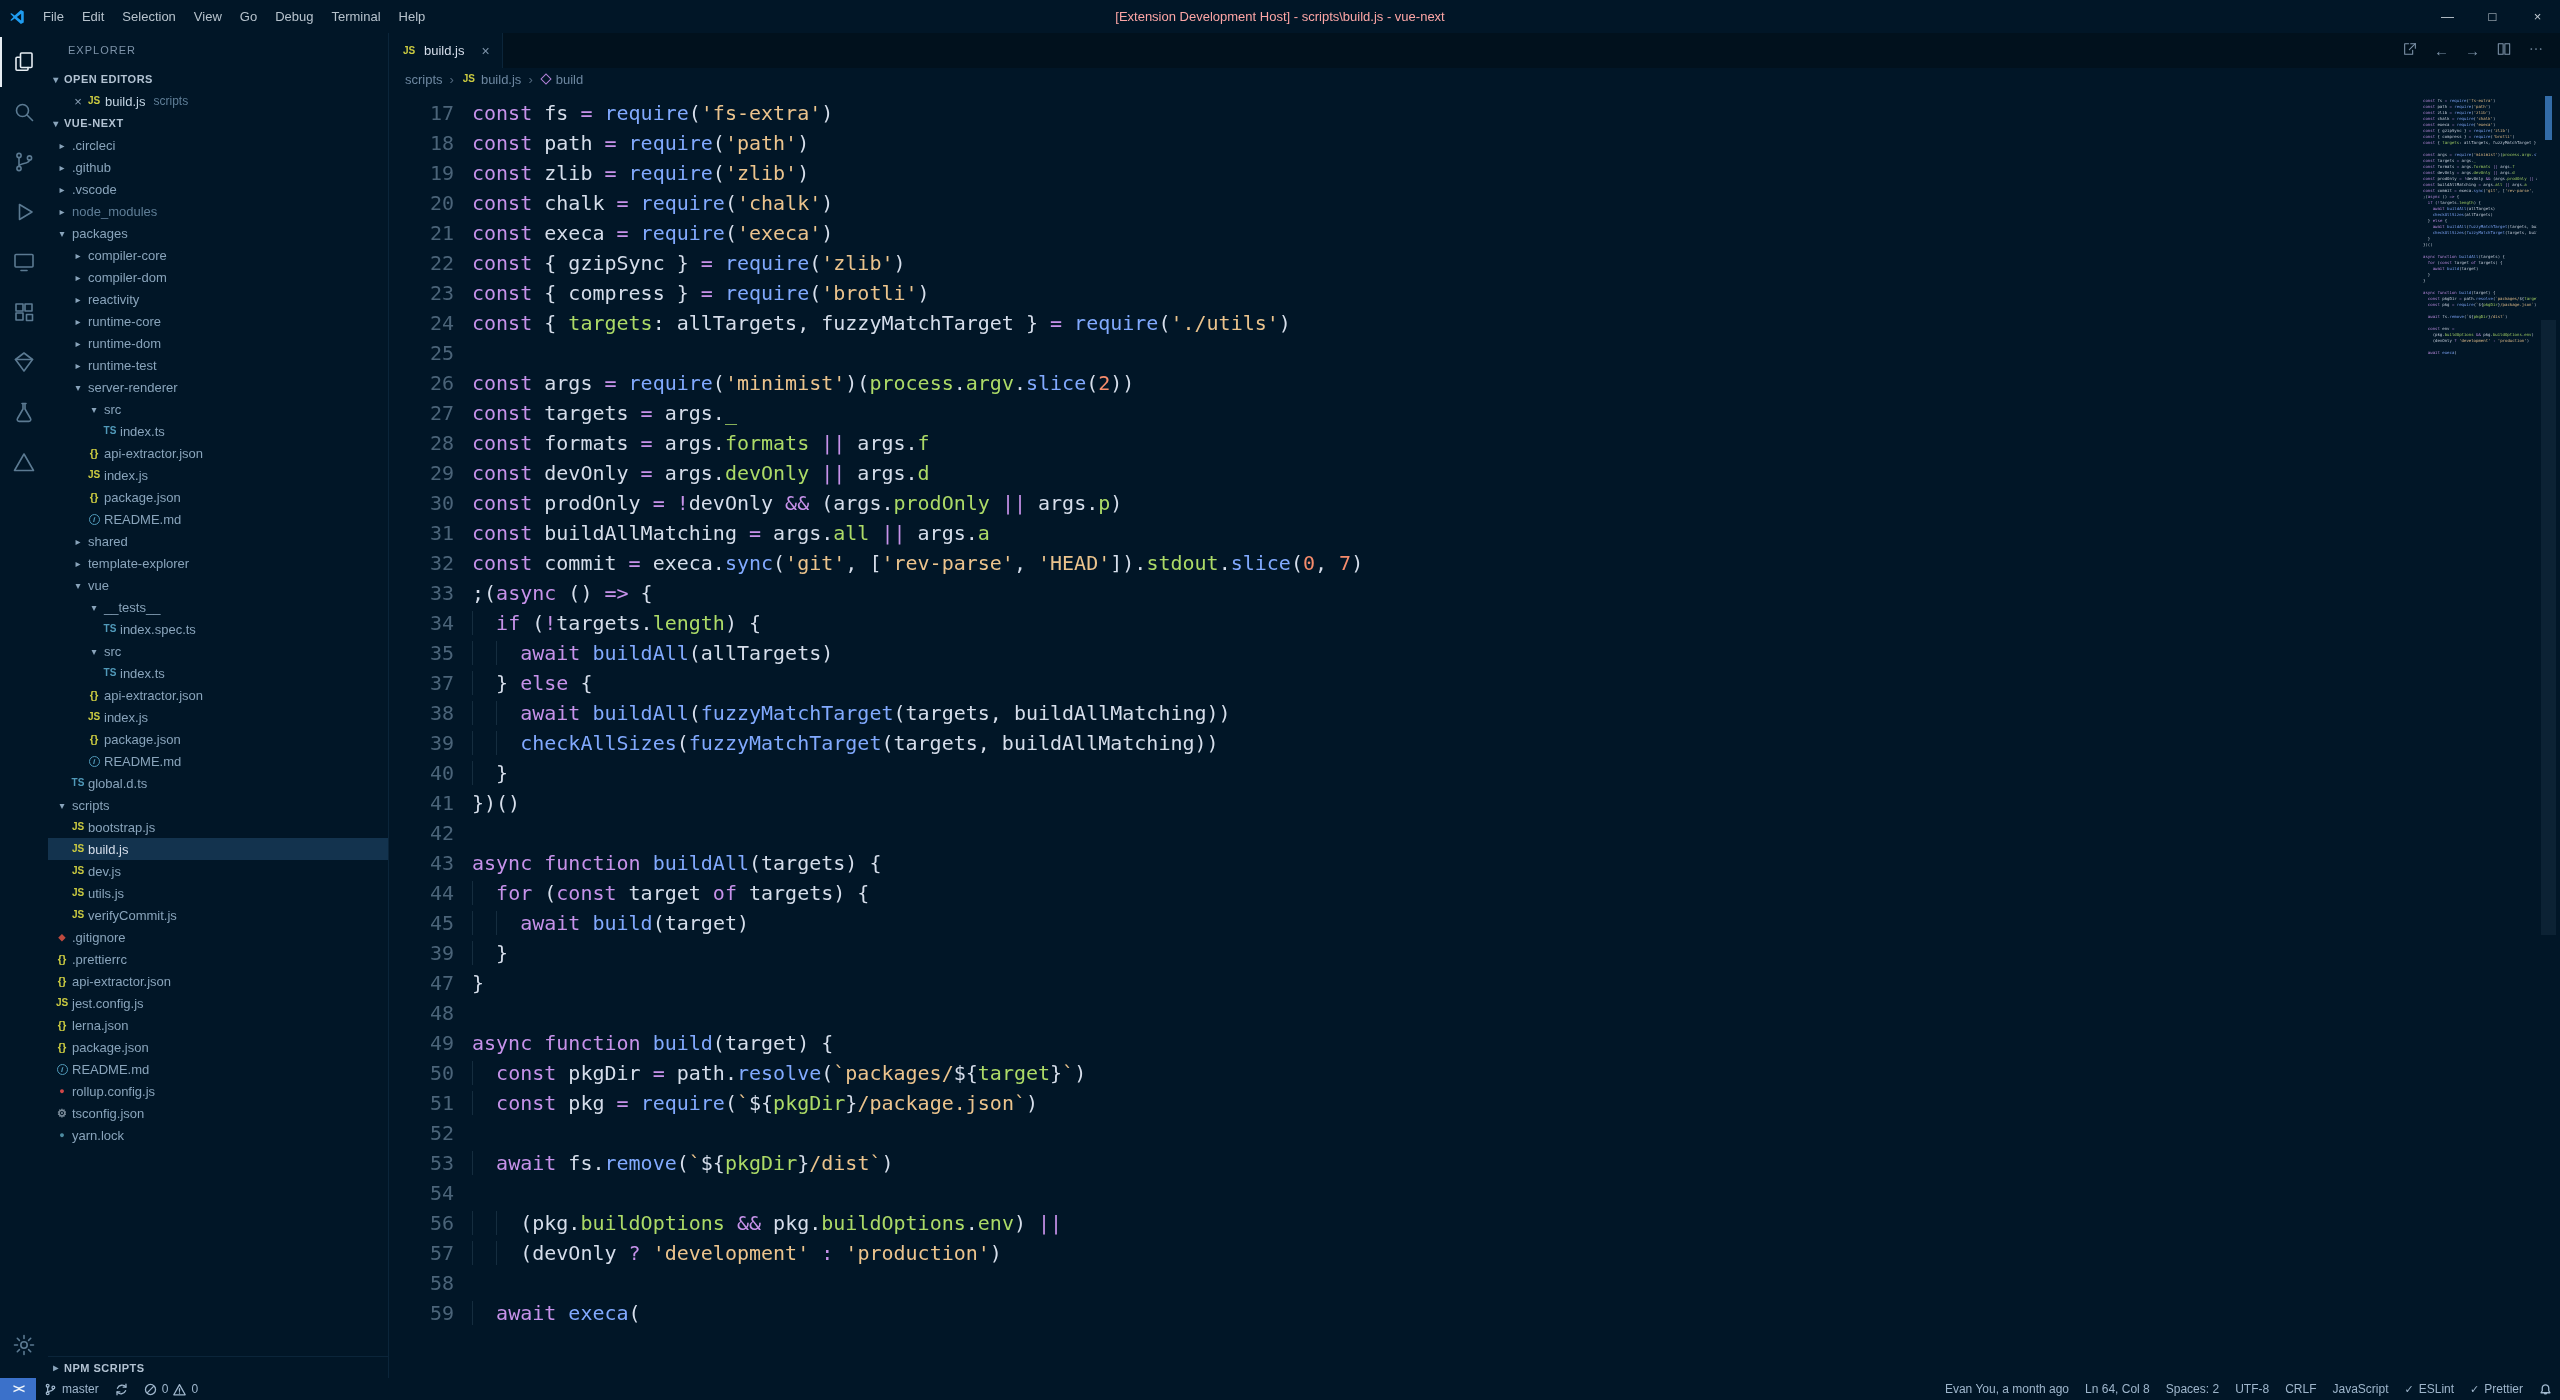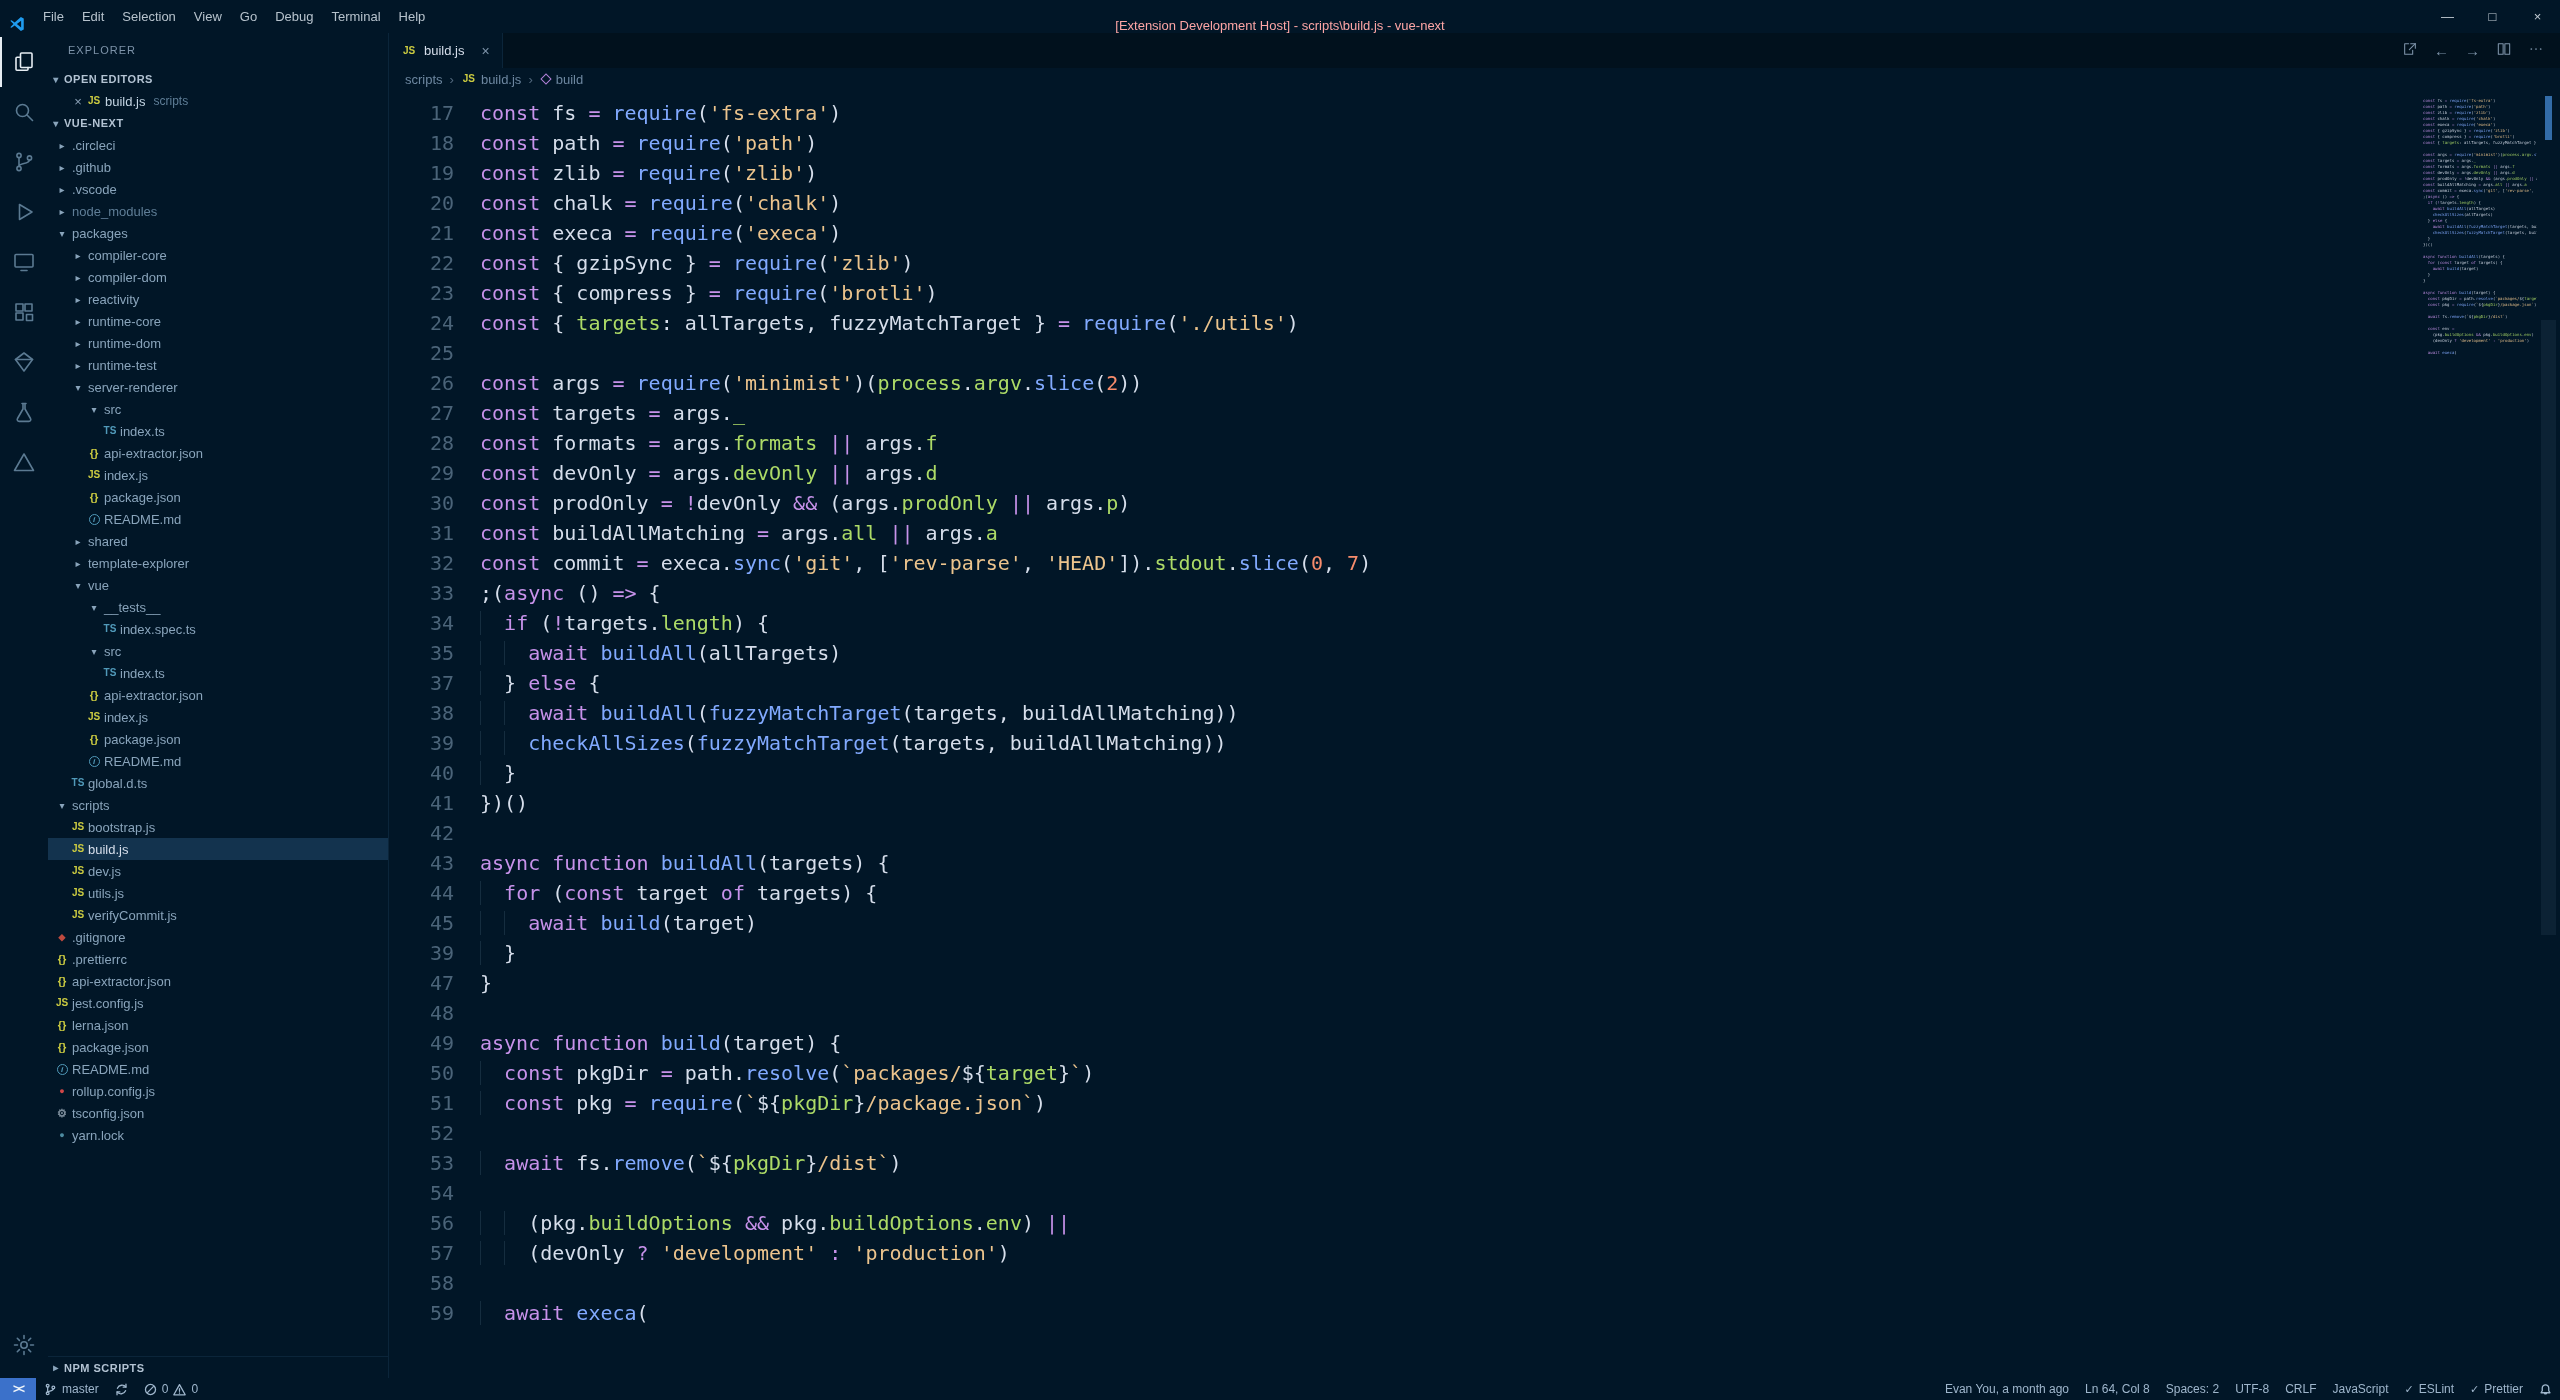--- a/index.html
+++ b/index.html
@@ -1,21 +1,21 @@
 <!DOCTYPE html>
 <html style="--bg: #011627; --fg: #d6deeb; --dim: #5f7e97; --sidebarFg: #89a4bb; --lineNumber: #4b6479; --keyword: #c792ea; --fn: #82aaff; --str: #ecc48d; --num: #f78c6c; --prop: #addb67; --selectionBg: rgba(35,77,112,0.55); --remoteBg: #3b71ca; --tabsBg: #01111d; --border: #0b253a; --chipJs: #cbcb41; --chipTs: #519aba; --chipJson: #cbcb41; --chipInfo: #519aba; --chipGit: #bf4a3f; --chipRollup: #d14748; --chipYarn: #4d8ba0; --chipGear: #7a8b99; --logoBlue: #1f9cf0;"><head>
 <meta charset="utf-8">
 <style>
   *{box-sizing:border-box;margin:0;padding:0}
   html,body{background:#000}
   body{width:2560px;height:1400px;font-family:"Liberation Sans",sans-serif;overflow:hidden}
   .window{width:2560px;height:1400px;background:var(--bg);color:var(--fg);position:relative;overflow:hidden;display:flex;flex-direction:column}
 
   
-  .titlebar{height:33px;flex:none;display:flex;align-items:flex-end;position:relative;background:var(--bg)}
+  .titlebar{height:33px;flex:none;display:flex;align-items:center;position:relative;background:var(--bg)}
   .vscode-logo{width:34px;display:flex;justify-content:center;align-items:center}
   .menubar{display:flex;align-items:center;height:100%}
   .menu-item{padding:0 9px;font-size:13px;color:#b6c2cc;line-height:33px;cursor:default}
   .window-title{position:absolute;left:50%;transform:translateX(-50%);font-size:13px;color:#fca5a5;white-space:nowrap}
   .window-controls{margin-left:auto;display:flex;height:100%}
   .wc{width:45px;text-align:center;line-height:33px;font-size:13px;color:#c3ccd4}
 
   
   .main{flex:1;display:flex;min-height:0}
 
@@ -62,21 +62,21 @@
   .txt-ic{font-size:15px;line-height:1}
   .breadcrumbs{height:22px;flex:none;display:flex;align-items:center;padding-left:16px;font-size:13px;color:#6d87a0;gap:7px;background:var(--bg)}
   .bc-item{display:flex;align-items:center;gap:4px;cursor:pointer}
   .bc-sep{color:#51677c}
   .sym-method{width:8px;height:8px;border:1.5px solid #b180d7;transform:rotate(45deg);display:inline-block;margin:0 2px}
 
   
   .code-wrap{flex:1;position:relative;overflow:hidden;padding-top:8px;background:var(--bg)}
   .code-line{display:flex;height:30px;line-height:30px;font-family:"DejaVu Sans Mono",monospace;font-size:20px;white-space:pre}
   .ln{width:65px;flex:none;text-align:right;color:var(--lineNumber)}
-  .lt{margin-left:26px}
+  .lt{margin-left:18px}
   .ig{box-shadow:inset 1px 0 0 rgba(95,126,151,.22)}
   .tk-k{color:var(--keyword)} .tk-f{color:var(--fn)} .tk-s{color:var(--str)}
   .tk-n{color:var(--num)} .tk-g{color:var(--prop)} .tk-w{color:var(--fg)} .tk-x{color:var(--fg)}
 
   
   .minimap{position:absolute;top:8px;right:23px;width:114px;bottom:0;overflow:hidden}
   .mm-line{height:6px;line-height:6px;font-family:"DejaVu Sans Mono",monospace;font-size:4px;white-space:pre;opacity:.9}
   .sb-track{position:absolute;top:0;right:0;bottom:0;width:23px}
   .sb-thumb{position:absolute;left:4px;right:4px;top:230px;height:615px;background:rgba(95,126,151,.12)}
   .ov-mark{position:absolute;right:8px;top:6px;width:7px;height:44px;background:#3c7bbf;opacity:.85}

